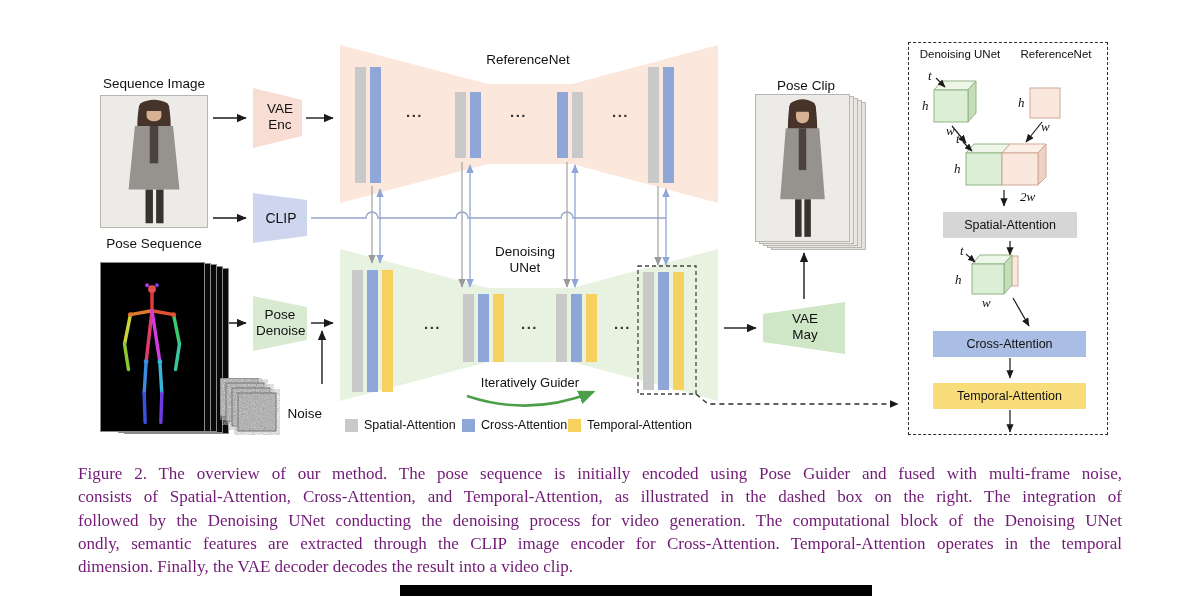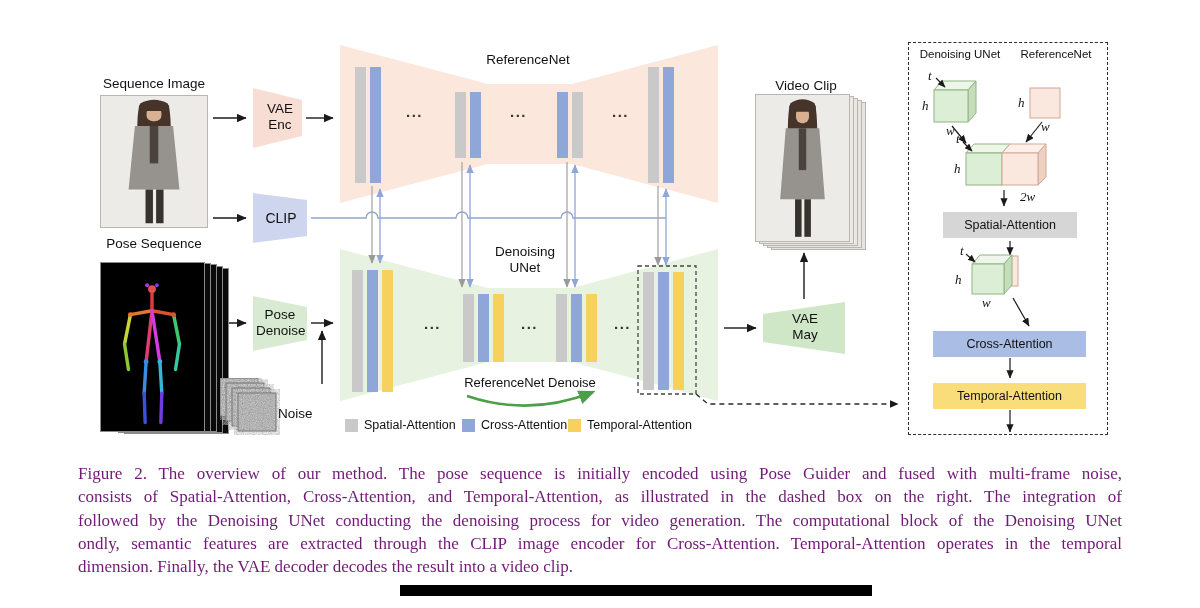--- a/index.html
+++ b/index.html
@@ -144,29 +144,29 @@
 
 <div class="panel-border"></div>
 <div class="panelhdr" style="left:915px;top:48px;width:90px">Denoising UNet</div>
 <div class="panelhdr" style="left:1010px;top:48px;width:92px">ReferenceNet</div>
 <div class="panelbox" style="left:943px;top:212px;width:134px;height:26px;background:#d6d6d6">Spatial-Attention</div>
 <div class="panelbox" style="left:933px;top:331px;width:153px;height:26px;background:#aabde4">Cross-Attention</div>
 <div class="panelbox" style="left:933px;top:383px;width:153px;height:26px;background:#f9dd7a">Temporal-Attention</div>
 
 <div class="lbl" style="left:96px;top:76px;width:116px">Sequence Image</div>
 <div class="lbl" style="left:96px;top:236px;width:116px">Pose Sequence</div>
-<div class="lbl" style="left:760px;top:78px;width:92px">Video Clip</div>
-<div class="lbl" style="left:278px;top:406px;width:44px;text-align:left">Noise</div>
+<div class="lbl" style="left:760px;top:78px;width:92px">Pose Clip</div>
+<div class="lbl" style="left:278px;top:406px;width:44px;text-align:right">Noise</div>
 <div class="lbl" style="left:260px;top:101px;width:40px">VAE Enc</div>
 <div class="lbl" style="left:255px;top:210px;width:52px;font-size:14px">CLIP</div>
 <div class="lbl" style="left:256px;top:307px;width:48px">Pose Denoise</div>
 <div class="lbl" style="left:784px;top:311px;width:42px">VAE May</div>
 <div class="lbl" style="left:460px;top:52px;width:136px">ReferenceNet</div>
 <div class="lbl" style="left:480px;top:244px;width:90px">Denoising UNet</div>
-<div class="lbl" style="left:455px;top:375px;width:150px;font-size:13px">ReferenceNet Denoise</div>
+<div class="lbl" style="left:455px;top:375px;width:150px;font-size:13px">Iteratively Guider</div>
 
 <div class="bargroup" style="left:355px;top:67px;height:116px">
     <div class="bar c-gray"></div>
     <div class="bar c-blue"></div>
   </div>
 <div class="dots" style="left:406px;top:103px">...</div>
 <div class="bargroup" style="left:455px;top:92px;height:66px">
     <div class="bar c-gray"></div>
     <div class="bar c-blue"></div>
   </div>

